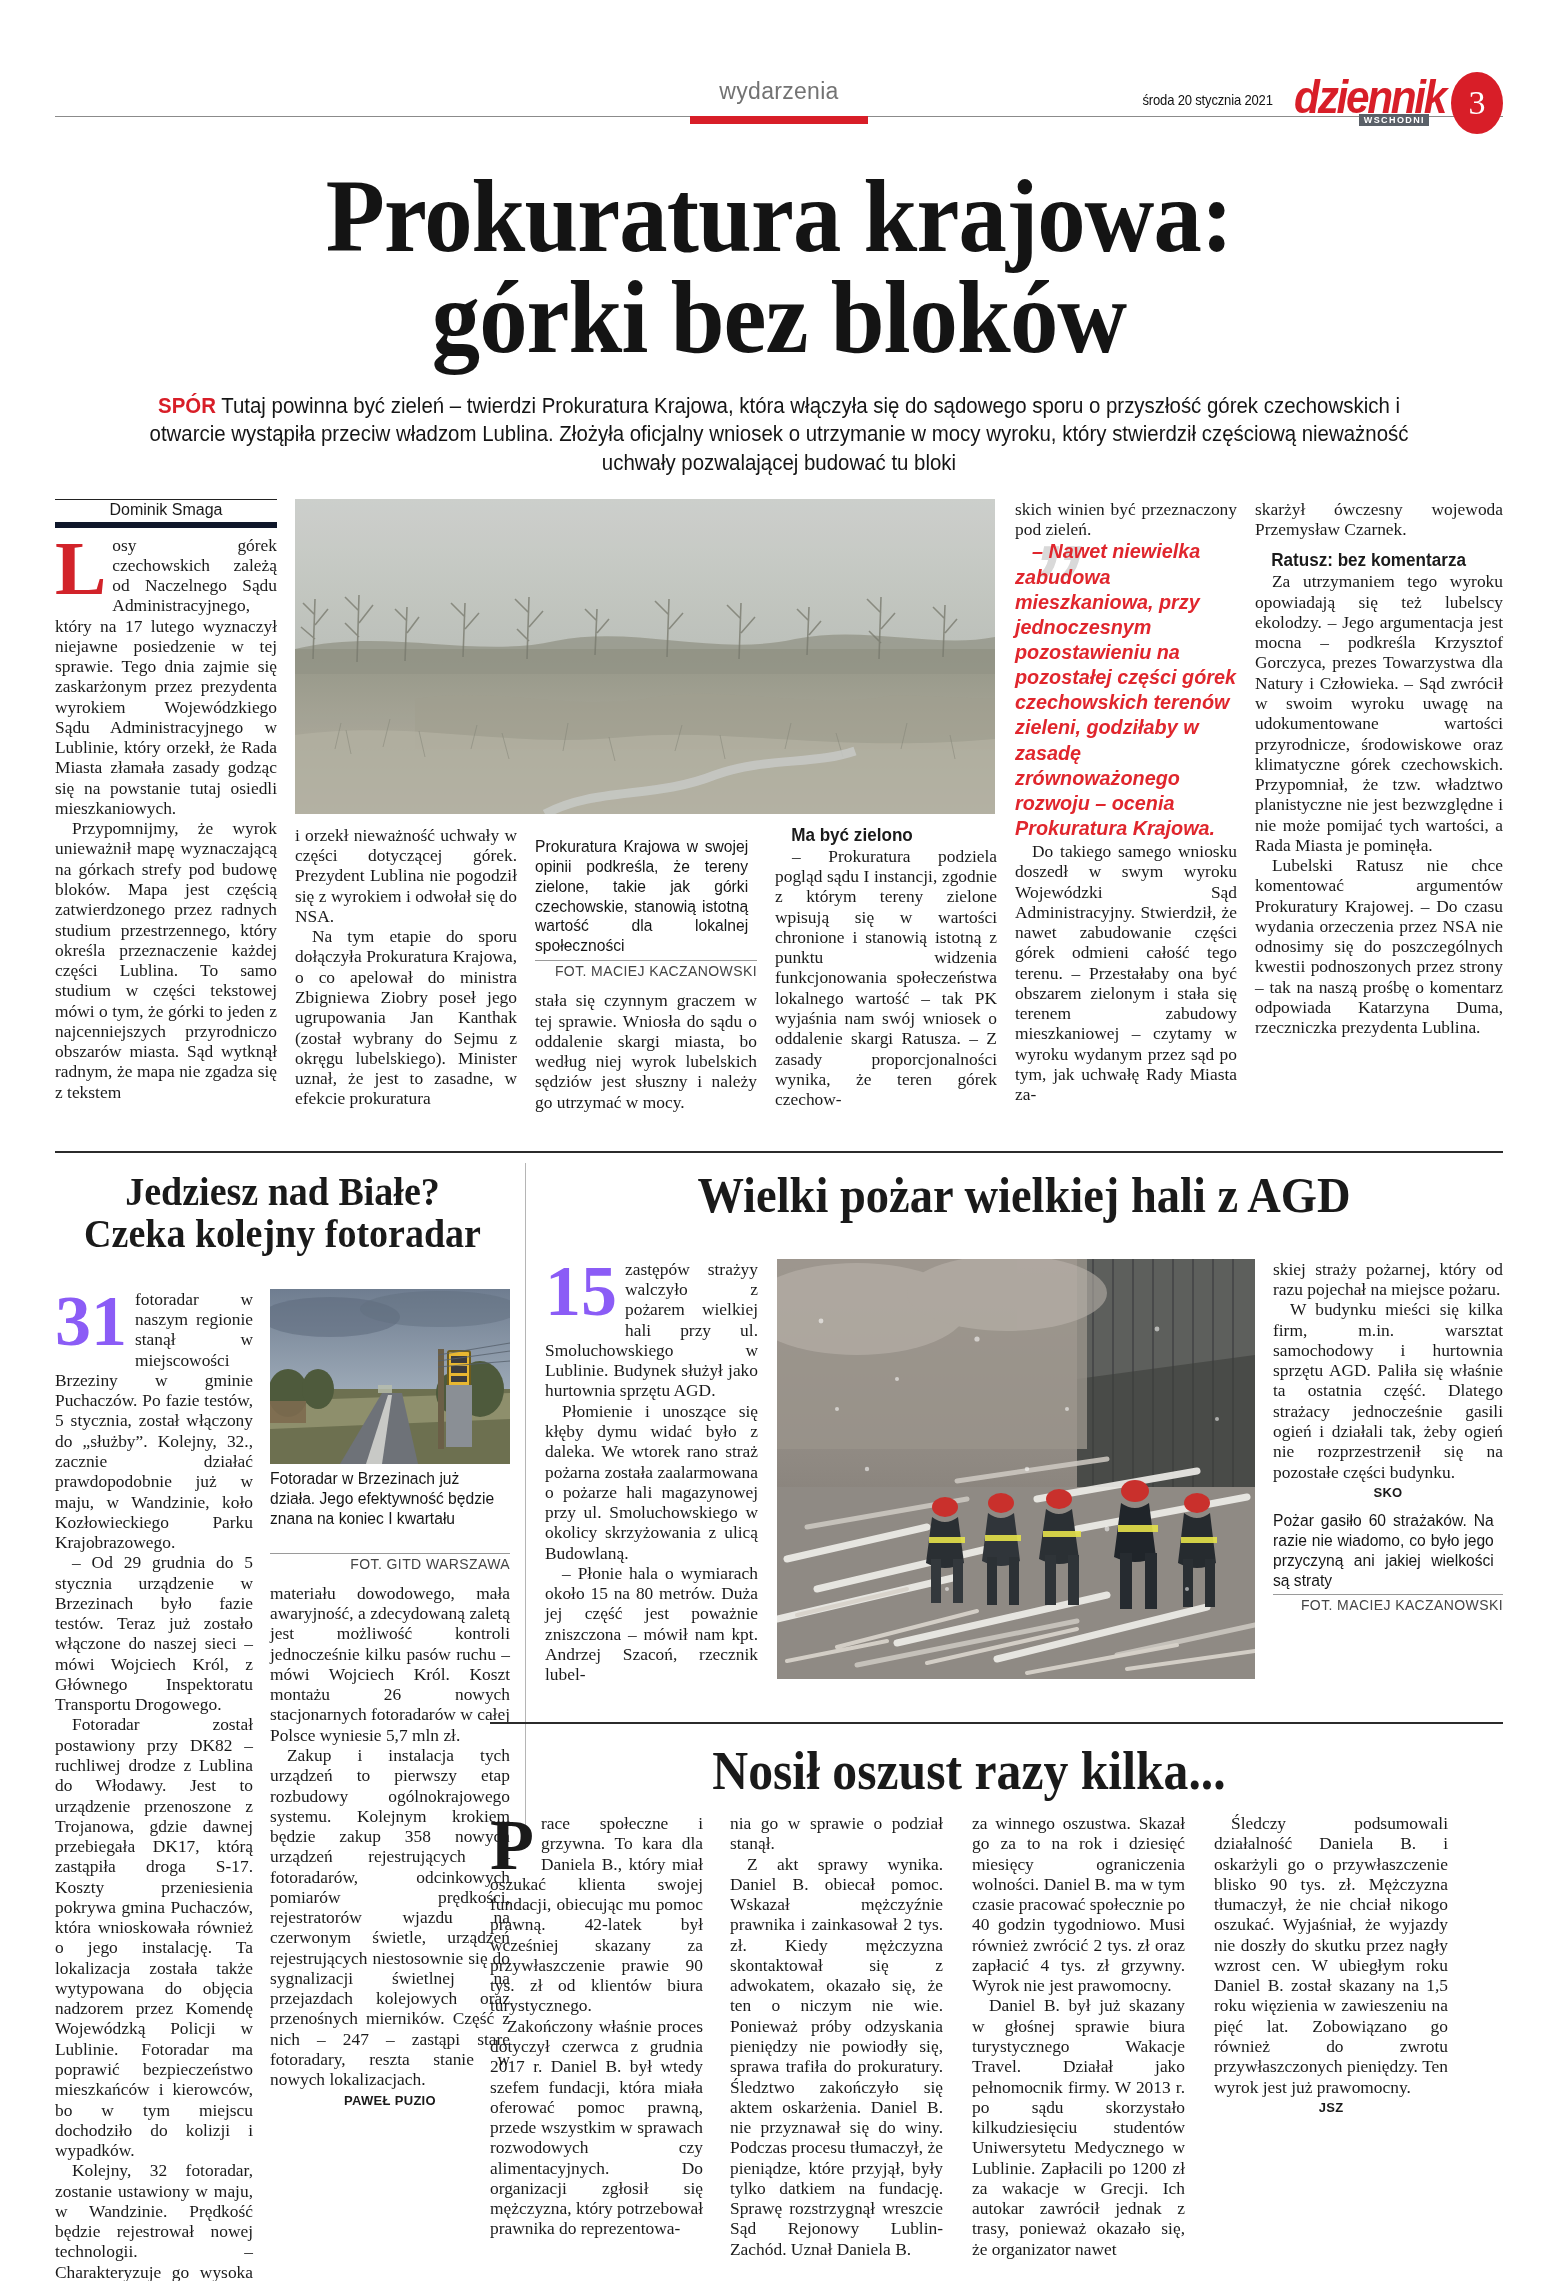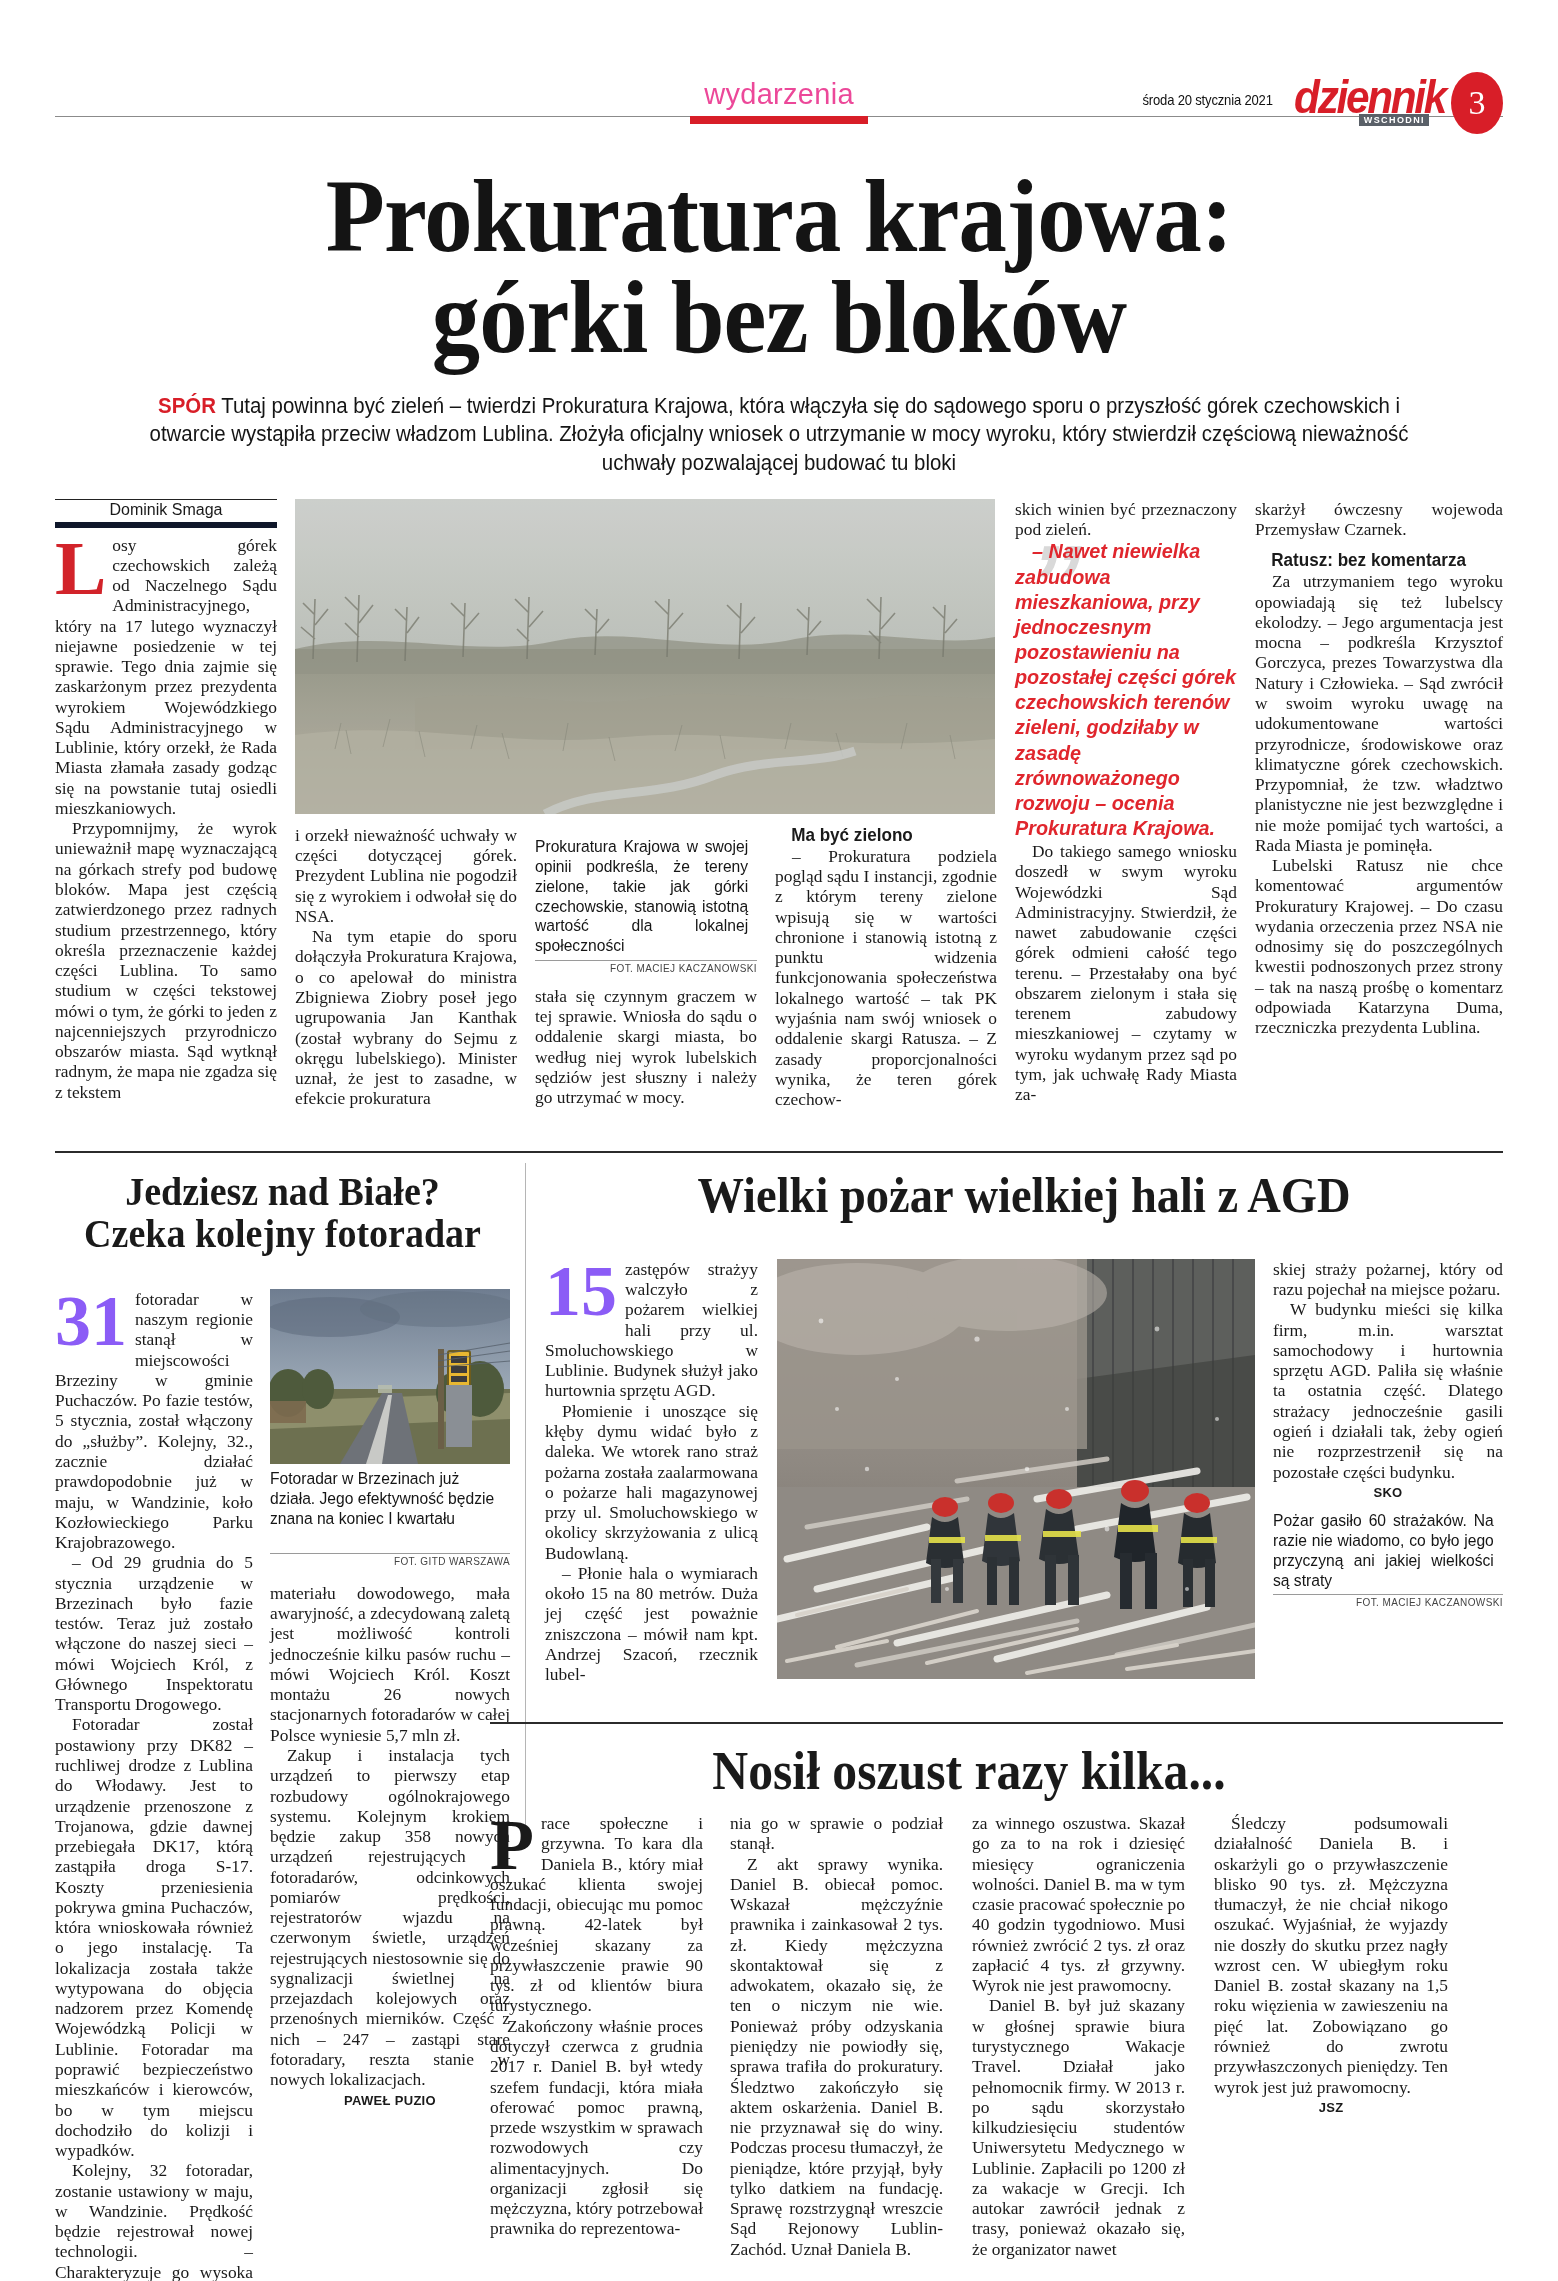--- a/index.html
+++ b/index.html
@@ -15,21 +15,21 @@
   .page { position:relative; width:1558px; height:2281px; padding:0 55px; }
 
   
   .masthead { position:relative; height:92px; margin-top:62px; }
   .mh-rule {
     position:absolute; left:0; right:0; top:54px; height:1px; background:#8b8b8b;
   }
   .mh-section {
     position:absolute; left:50%; transform:translateX(-50%); top:16px;
     font-family:"Liberation Sans", sans-serif;
-    font-size:29px; letter-spacing:.3px; color:#ec4899; font-weight:300;
+    font-size:23px; letter-spacing:.3px; color:#737373; font-weight:300;
   }
   .mh-underline {
     position:absolute; left:50%; transform:translateX(-50%); top:54px;
     width:178px; height:8px; background:#d81e28;
   }
   .mh-date {
     position:absolute; right:230px; top:30px;
     font-family:"Liberation Sans Narrow","Liberation Sans", sans-serif;
     font-size:14.5px; color:#111; letter-spacing:-0.2px; transform:scaleX(.9); transform-origin:right;
   }
@@ -112,21 +112,21 @@
     position:absolute; left:240px; top:0; width:700px; height:315px;
     overflow:hidden;
   }
   .caption {
     font-family:"Liberation Sans Narrow","Liberation Sans", sans-serif;
     font-size:16.3px; line-height:1.22; color:#151515; transform:scaleX(.96);
     transform-origin:left;
   }
   .credit {
     font-family:"Liberation Sans Narrow","Liberation Sans", sans-serif;
-    font-size:10px; letter-spacing:.4px; color:#444; text-align:right;
+    font-size:14px; letter-spacing:.4px; color:#444; text-align:right;
     border-top:1px solid #9a9a9a; padding-top:2px; margin-top:4px;
   }
 
   
   .pullquote {
     position:relative; color:#e0262d; font-style:italic; font-weight:bold;
     font-family:"Liberation Sans Narrow","Liberation Sans", sans-serif;
     font-size:19.8px; line-height:1.27; text-indent:0; text-align:left;
     margin:4px 0 0 0;
   }

